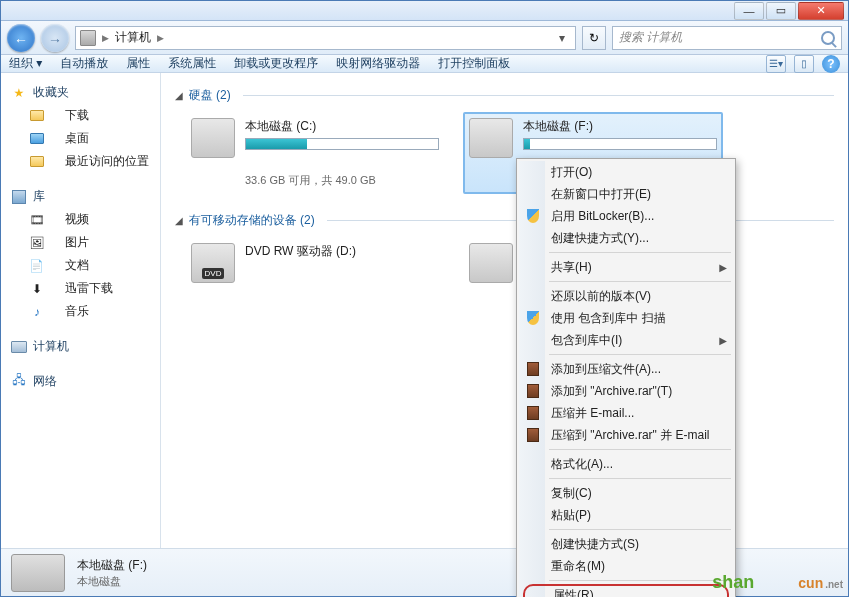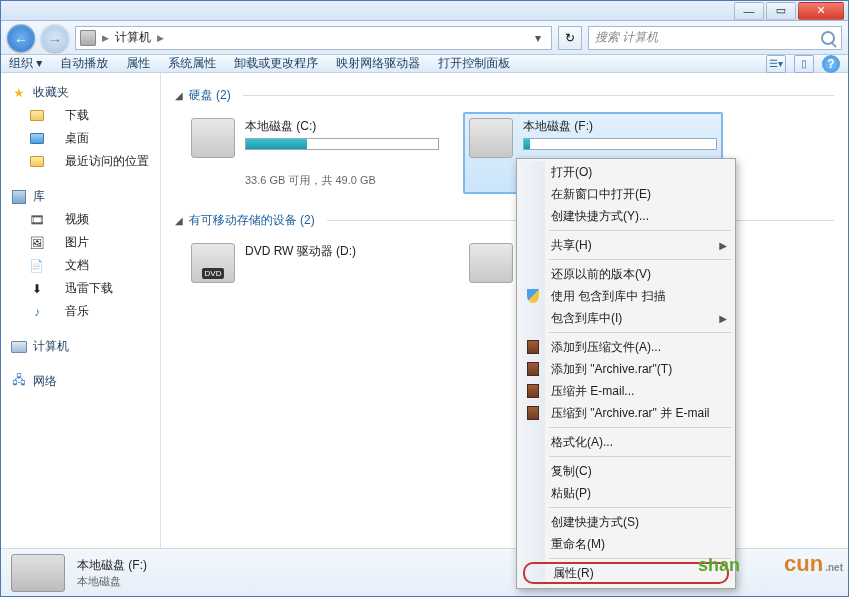--- a/index.html
+++ b/index.html
@@ -16,21 +16,21 @@
 
 .navbar { height: 34px; background: linear-gradient(to bottom,#f2f7fd,#e0ecf8); display: flex; align-items: center; padding: 0 6px; gap: 6px; border-bottom: 1px solid #b6c8de; }
 .nav-btn { width: 28px; height: 28px; border-radius: 50%; background: radial-gradient(#6fb4f2,#2d73c7); display: flex; align-items: center; justify-content: center; color: #fff; font-size: 14px; cursor: pointer; box-shadow: inset 0 1px 2px rgba(255,255,255,.6), 0 1px 2px rgba(0,0,0,.3); }
 .nav-btn.fwd { background: radial-gradient(#d8e6f5,#a8c4e3); color: #5a7fa8; }
 .addr-bar { flex: 1; height: 24px; background: #fff; border: 1px solid #a6b8cd; display: flex; align-items: center; padding: 0 4px; gap: 6px; }
 .addr-icon { width: 16px; height: 16px; background: linear-gradient(#d8d8d8,#aaa); border: 1px solid #888; border-radius: 1px; }
 .addr-sep { color: #777; font-size: 9px; }
 .addr-text { color: #222; }
 .addr-drop { width: 18px; text-align: center; color: #555; cursor: pointer; }
 .refresh-btn { width: 24px; height: 24px; border: 1px solid #a6b8cd; background: linear-gradient(#f8fbfe,#e3edf7); display: flex; align-items: center; justify-content: center; cursor: pointer; }
-.search-bar { width: 254px; height: 24px; background: #fff; border: 1px solid #a6b8cd; display: flex; align-items: center; padding: 0 6px; color: #888; font-style: italic; gap: 6px; }
+.search-bar { width: 230px; height: 24px; background: #fff; border: 1px solid #a6b8cd; display: flex; align-items: center; padding: 0 6px; color: #888; font-style: italic; gap: 6px; }
 .search-icon { width: 14px; height: 14px; border: 2px solid #7a9cc4; border-radius: 50%; position: relative; }
 .search-icon::after { content:''; position:absolute; width:6px; height:2px; background:#7a9cc4; bottom:-3px; right:-4px; transform:rotate(45deg); }
 
 .toolbar { height: 18px; background: linear-gradient(to bottom,#f5fafe,#dbeaf8); border-bottom: 1px solid #c3d4e7; display: flex; align-items: center; padding: 0 8px; gap: 18px; }
 .toolbar span { color: #1a3c5e; cursor: pointer; }
 .tb-right { margin-left: auto; display: flex; gap: 8px; align-items: center; }
 .tb-icon { width: 20px; height: 18px; border: 1px solid #96b4d4; background: linear-gradient(#fbfdff,#dbe9f6); border-radius: 2px; cursor: pointer; display:flex; align-items:center; justify-content:center; font-size:10px; color:#3a6a9a; }
 .tb-help { width: 18px; height: 18px; border-radius: 50%; background: radial-gradient(#7ec3ff,#3a8ed8); color: #fff; display: flex; align-items: center; justify-content: center; font-weight: bold; cursor: pointer; }
 
 .body { flex: 1; display: flex; overflow: hidden; }
@@ -72,23 +72,23 @@
 .ctxmenu { position: absolute; top: 158px; left: 516px; width: 220px; background: #f4f4f4; border: 1px solid #a6a6a6; box-shadow: 2px 3px 8px rgba(0,0,0,.3); padding: 2px; z-index: 100; }
 .ctx-left { position:absolute; left:2px; top:2px; bottom:2px; width:26px; background: linear-gradient(to right,#f0f4f8,#e6ecf2); }
 .ctx-item { position: relative; height: 22px; display: flex; align-items: center; padding-left: 32px; padding-right: 18px; cursor: pointer; color: #222; }
 .ctx-item.highlight { border: 2px solid #c83232; border-radius: 10px; margin: 2px 4px; padding-left: 28px; }
 .ctx-sep { height: 1px; background: #d4d4d4; margin: 3px 2px 3px 30px; }
 .ctx-icon { position: absolute; left: 6px; width: 16px; height: 16px; display:flex; align-items:center; justify-content:center; }
 .ctx-arrow { position: absolute; right: 6px; font-size: 10px; color: #555; }
 .shield { background: linear-gradient(135deg,#4aa3e8 50%,#f5c242 50%); border-radius: 0 0 50% 50%; width:12px; height:14px; }
 .rar-ic { width:12px; height:14px; background: linear-gradient(#a05c3a,#6e3d22); border:1px solid #4a2a16; }
 
-.watermark { position: absolute; right: 6px; bottom: 20px; font-family: Arial; font-weight: bold; z-index: 200; display:flex; align-items:baseline; }
+.watermark { position: absolute; right: 6px; bottom: 4px; font-family: Arial; font-weight: bold; z-index: 200; display:flex; align-items:baseline; }
 .wm1 { color:#5aa82f; font-size:18px; }
-.wm2 { color:#d8832c; font-size:22px;padding-left:44px; }
+.wm2 { color:#d8832c; font-size:14px;padding-left:44px; }
 .wm3 { color:#888; font-size:10px; margin-left:2px; }
 </style>
 </head>
 <body>
 
 <div class="window">
 
   <div class="titlebar">
     <div class="win-btns">
       <div class="win-btn min">—</div>
@@ -269,20 +269,26 @@
 
 <div class="ctxmenu" id="ctx">
   <div class="ctx-left"></div>
 <div class="ctx-item">
       <span>打开(O)</span>
     </div>
     <div class="ctx-item">
       <span>在新窗口中打开(E)</span>
     </div>
     <div class="ctx-item">
+      <span class="ctx-icon">
+        <span class="shield"></span>
+      </span>
+      <span>启用 BitLocker(B)...</span>
+    </div>
+    <div class="ctx-item">
       <span>创建快捷方式(Y)...</span>
     </div>
     <div class="ctx-sep"></div>
     <div class="ctx-item">
       <span>共享(H)</span>
       <span class="ctx-arrow">▶</span>
     </div>
     <div class="ctx-sep"></div>
     <div class="ctx-item">
       <span>还原以前的版本(V)</span>

